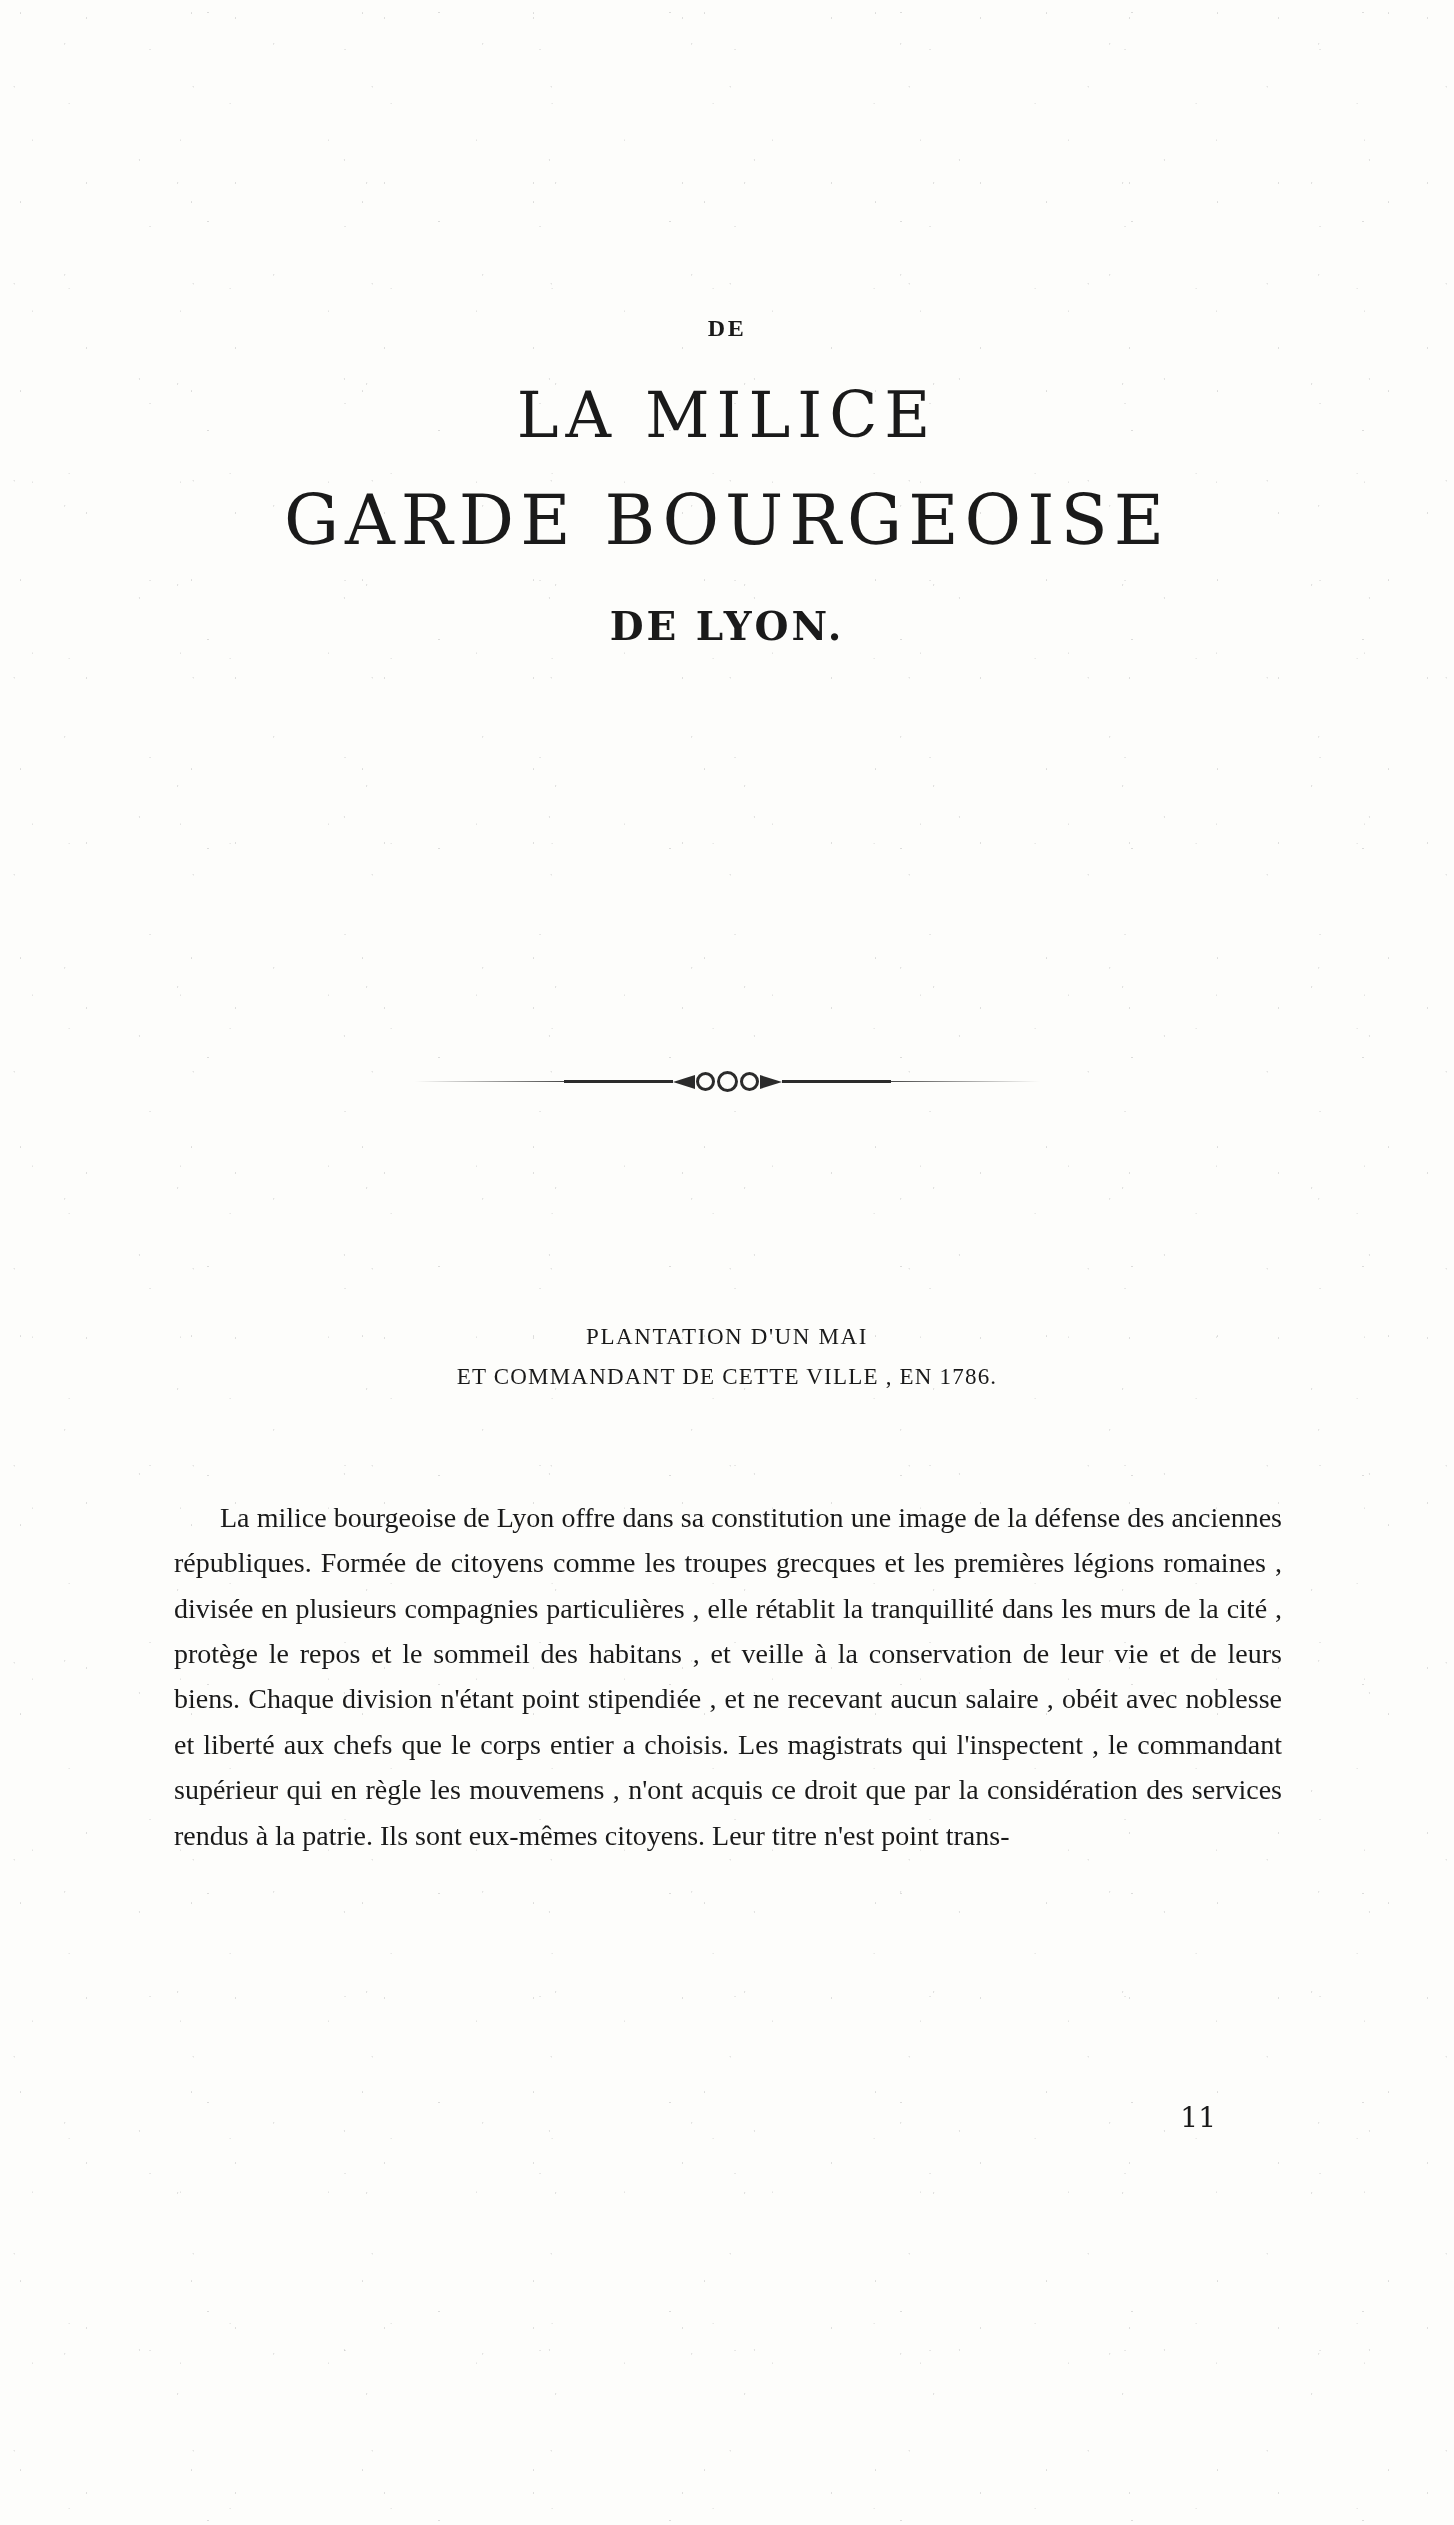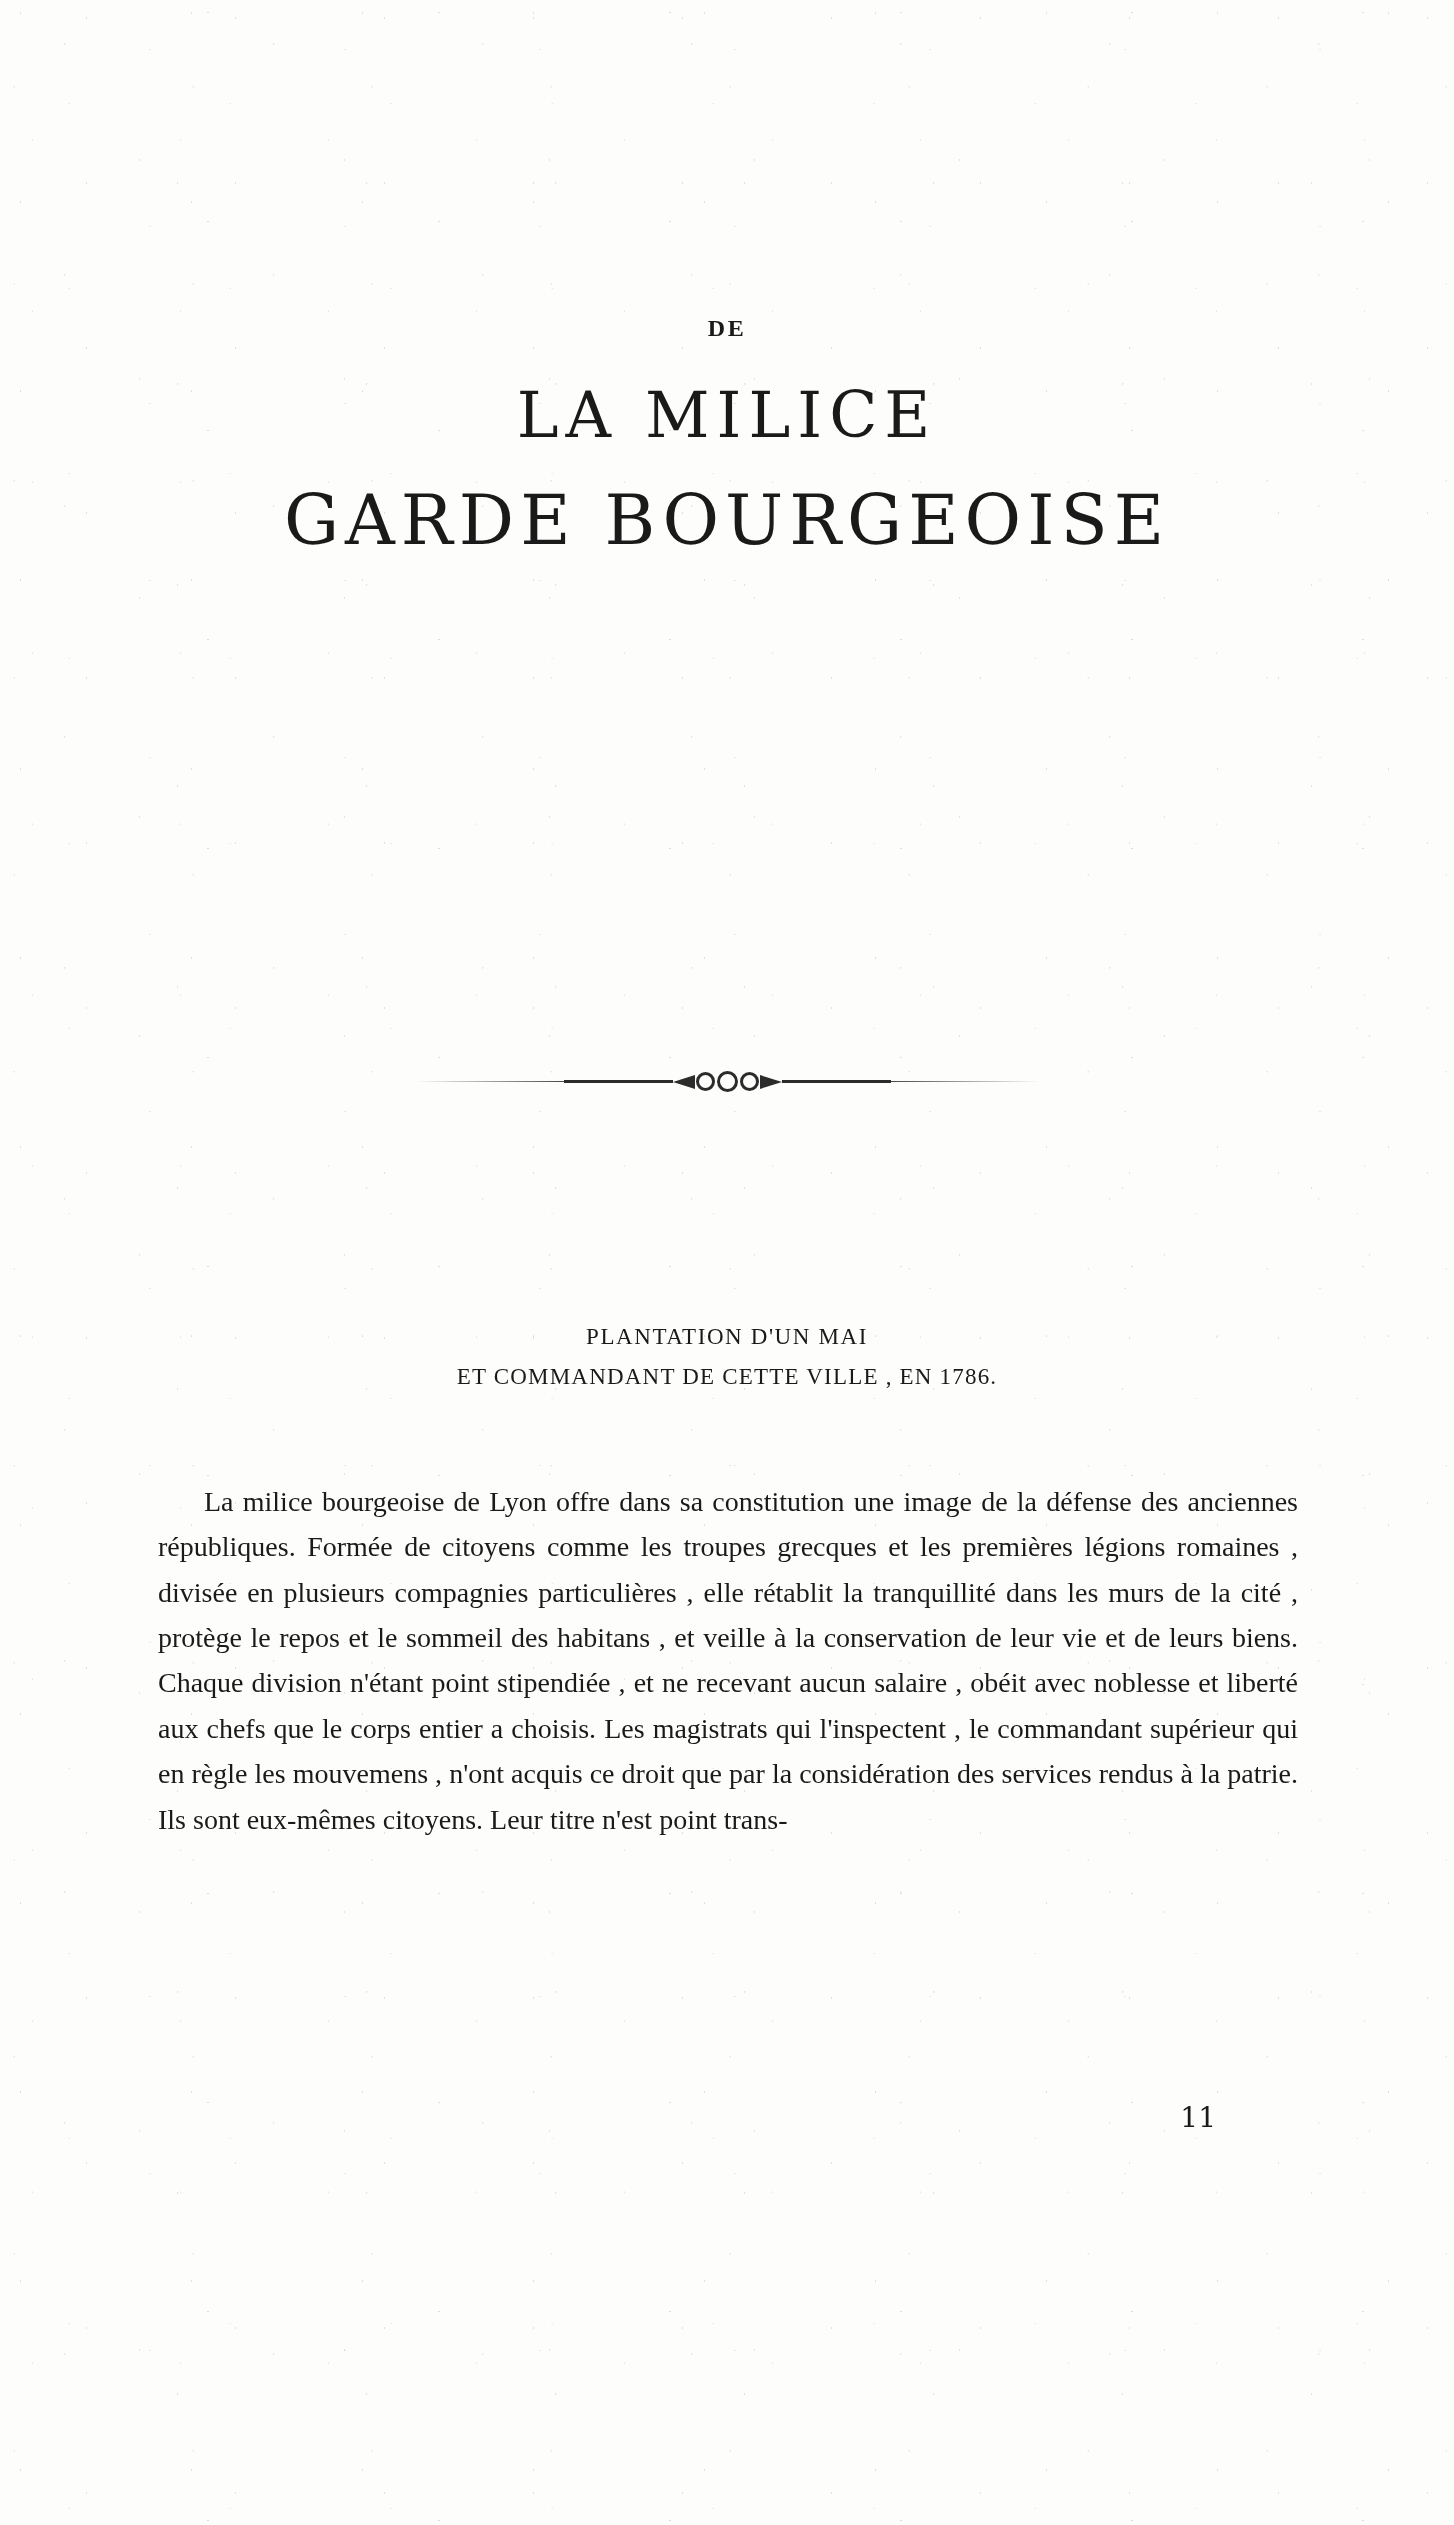--- a/index.html
+++ b/index.html
@@ -137,21 +137,21 @@
   .body-text {
     position: absolute;
     left: 158px;
     right: 156px;
     top: 1479px;
     font-size: 28px;
     line-height: 1.62;
     text-align: justify;
     text-justify: inter-word;
   }
-  .body-text p { margin: 0; text-indent: 46px; }
+  .body-text p { margin: 16px; text-indent: 46px; }
 
   .folio {
     position: absolute;
     right: 238px;
     top: 2101px;
     font-size: 28px;
     font-weight: 400;
     font-family: "DejaVu Serif", serif;
   }
 </style>
@@ -159,20 +159,21 @@
 <body>
 
 <div class="page"></div>
 
 <div class="content">
 
   <div class="titleblock">
     <div class="t-de">DE</div>
     <div class="t-main1">LA MILICE</div>
     <div class="t-main2">GARDE BOURGEOISE</div>
+    <div class="t-sub">DE LYON.</div>
   </div>
 
   <div class="rule">
     <span class="fade-l"></span>
     <span class="barthick"></span>
     <span class="tri-l"></span>
     <span class="dot"></span>
     <span class="dot mid"></span>
     <span class="dot"></span>
     <span class="tri-r"></span>

